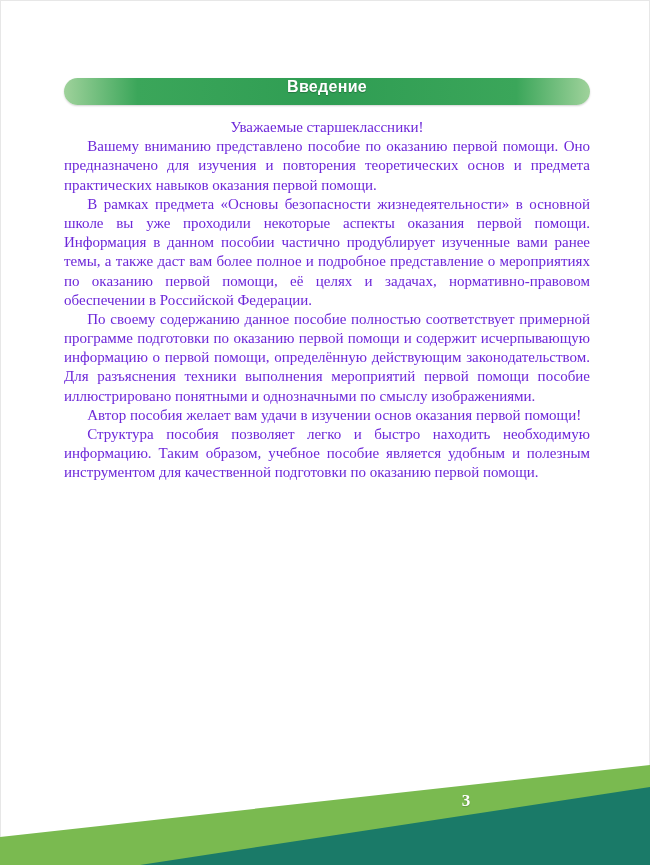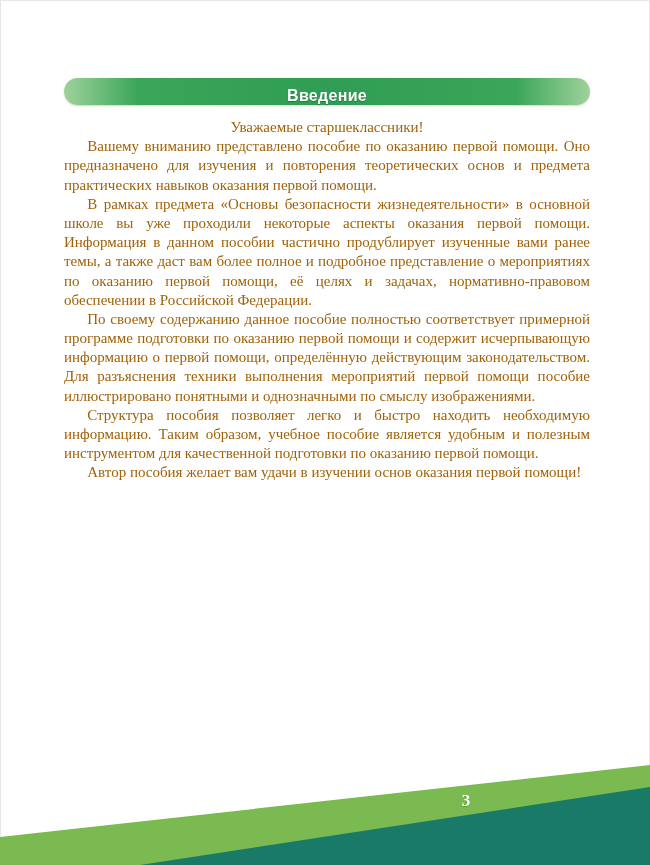--- a/index.html
+++ b/index.html
@@ -20,37 +20,37 @@
   .header-banner {
     position: absolute;
     left: 64px;
     right: 60px;
     top: 78px;
     height: 27px;
     border-radius: 14px;
     background: linear-gradient(90deg, #9fd29b 0%, #3ba65a 14%, #2f9d53 50%, #3ba65a 86%, #9fd29b 100%);
     box-shadow: 0 1px 2px rgba(0,0,0,0.18);
     display: flex;
-    align-items: flex-end;
+    align-items: flex-start;
     justify-content: center;
   }
   .header-banner .title {
     color: #ffffff;
     font-family: "Liberation Sans", sans-serif;
     font-weight: bold;
     font-size: 16px;
     letter-spacing: 0.3px;
     text-shadow: 0 1px 1px rgba(0,0,0,0.25);
   }
   .body-text {
     position: absolute;
     left: 64px;
     right: 60px;
     top: 118px;
-    color: #a16207;
+    color: #6d28d9;
     font-size: 15px;
     line-height: 1.28;
     text-align: justify;
   }
   .greeting {
     margin: 0;
     text-align: center;
     text-indent: 0;
   }
   .body-text p.para {
@@ -86,22 +86,22 @@
 
   <div class="header-banner">
     <span class="title">Введение</span>
   </div>
 
   <div class="body-text">
     <p class="greeting">Уважаемые старшеклассники!</p>
     <p class="para">Вашему вниманию представлено пособие по оказанию первой помощи. Оно предназначено для изучения и повторения теоретических основ и предмета практических навыков оказания первой помощи.</p>
     <p class="para">В рамках предмета «Основы безопасности жизнедеятельности» в основной школе вы уже проходили некоторые аспекты оказания первой помощи. Информация в данном пособии частично продублирует изученные вами ранее темы, а также даст вам более полное и подробное представление о мероприятиях по оказанию первой помощи, её целях и задачах, нормативно-правовом обеспечении в Российской Федерации.</p>
     <p class="para">По своему содержанию данное пособие полностью соответствует примерной программе подготовки по оказанию первой помощи и содержит исчерпывающую информацию о первой помощи, определённую действующим законодательством. Для разъяснения техники выполнения мероприятий первой помощи пособие иллюстрировано понятными и однозначными по смыслу изображениями.</p>
+    <p class="para">Автор пособия желает вам удачи в изучении основ оказания первой помощи!</p>
     <p class="para">Структура пособия позволяет легко и быстро находить необходимую информацию. Таким образом, учебное пособие является удобным и полезным инструментом для качественной подготовки по оказанию первой помощи.</p>
-    <p class="para">Автор пособия желает вам удачи в изучении основ оказания первой помощи!</p>
   </div>
 
   <svg class="footer-art" viewBox="0 0 650 100" preserveAspectRatio="none" aria-hidden="true">
     <polygon points="0,100 0,72 650,0 650,100" fill="#7aba50"></polygon>
     <polygon points="140,100 650,22 650,100" fill="#1a7a68"></polygon>
   </svg>
 
   <div class="page-number">3</div>
 
 </div>

